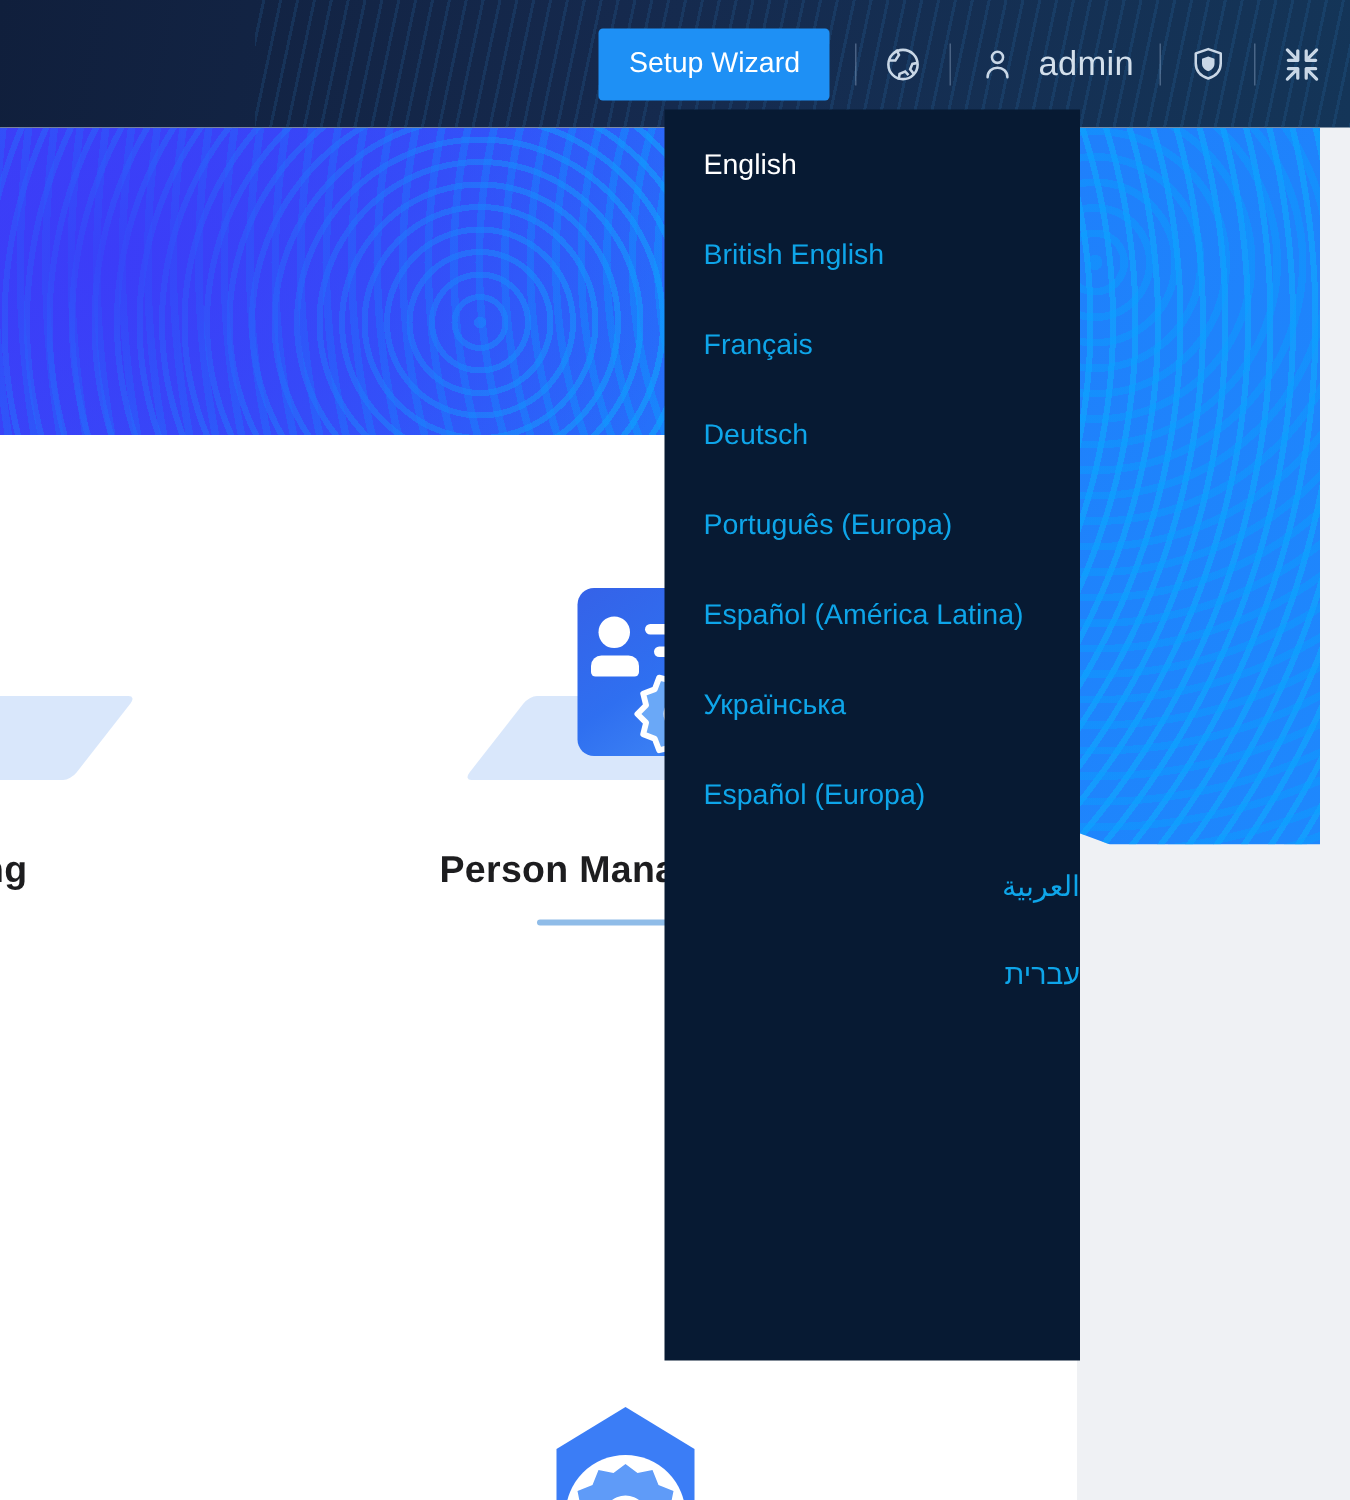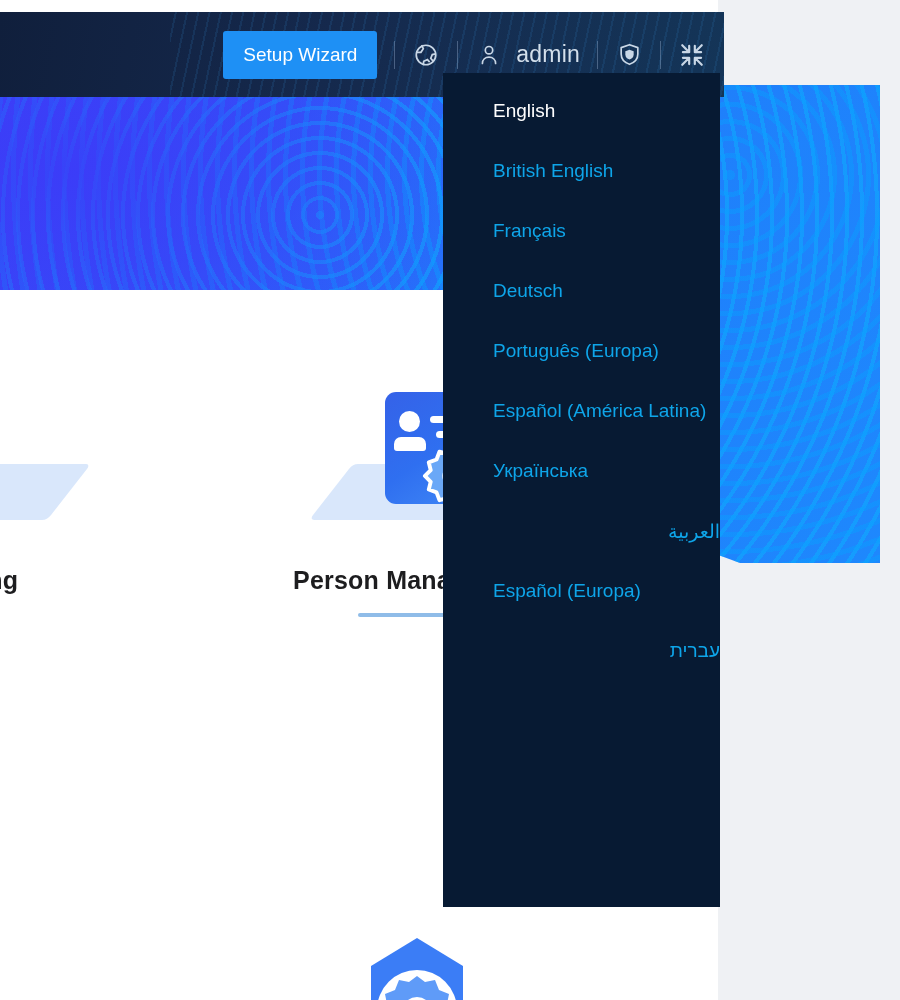--- a/index.html
+++ b/index.html
@@ -57,22 +57,22 @@
 
   
   .page-body{
     position:absolute; left:0; top:290px;
     width:718px; height:710px;
     background:#ffffff;
   }
 
   
   .header{
-    position:absolute; left:0; top:12px;
-    width:724px; height:85px;
+    position:absolute; left:0; top:0;
+    width:900px; height:85px;
     background:linear-gradient(100deg,#101f3c 0%,#15294d 45%,#143558 100%);
     overflow:hidden;
   }
   .header-tex{
     position:absolute; left:170px; top:-30px;
     width:760px; height:150px;
     background:repeating-linear-gradient(102deg,
        rgba(40,110,170,.20) 0px, rgba(40,110,170,.20) 2px,
        rgba(0,0,0,0) 2px, rgba(0,0,0,0) 11px);
   }
@@ -123,21 +123,20 @@
 
   
   .lang-menu{
     position:absolute;
     left:443px; top:73px;
     width:277px; height:834px;
     background:#071a33;
     z-index:40;
     padding-top:8px;
     overflow:hidden;
-    padding-left:24px;
   }
   .lang-item{
     height:60px;
     display:flex; align-items:center;
     padding-left:26px;
     font-size:19px;
     color:#0ea5e9;
     cursor:pointer;
     white-space:nowrap;
   }
@@ -339,18 +338,18 @@
   </div>
 
   <div class="lang-menu">
       <div class="lang-item is-active">English</div>
       <div class="lang-item">British English</div>
       <div class="lang-item">Français</div>
       <div class="lang-item">Deutsch</div>
       <div class="lang-item">Português (Europa)</div>
       <div class="lang-item">Español (América Latina)</div>
       <div class="lang-item">Українська</div>
+      <div class="lang-item">Español (Europa)</div>
       <div class="lang-item rtl">العربية</div>
-      <div class="lang-item">Español (Europa)</div>
       <div class="lang-item rtl">עברית</div>
     </div>
 
 </div>
 
 </body></html>

